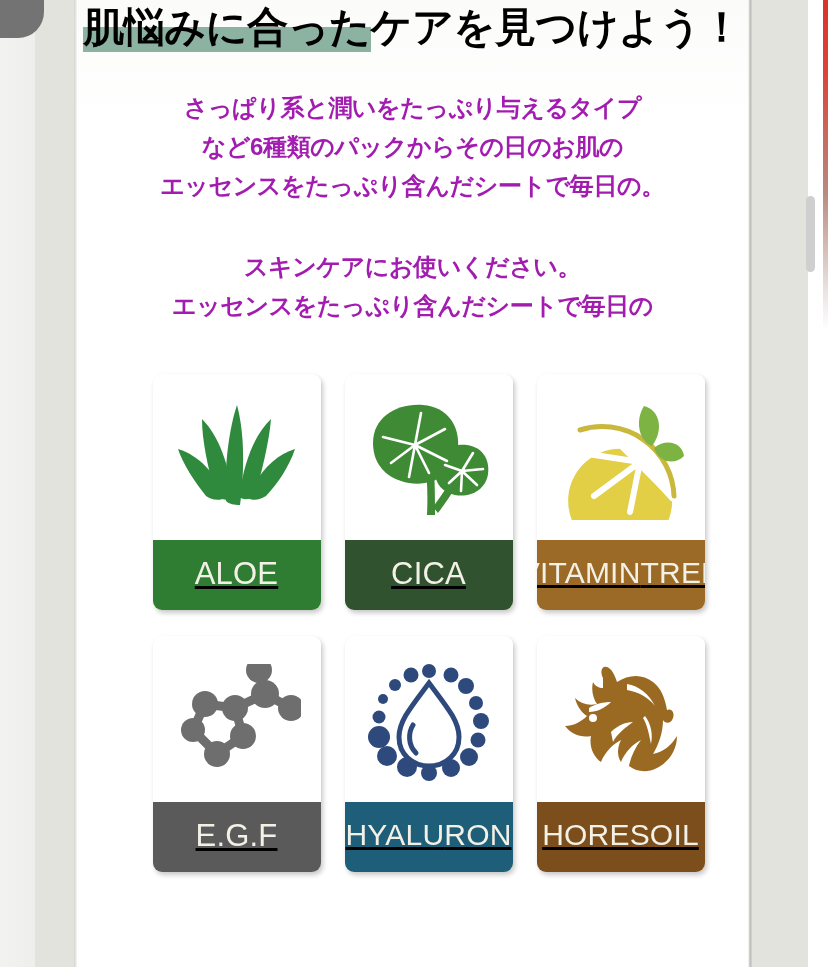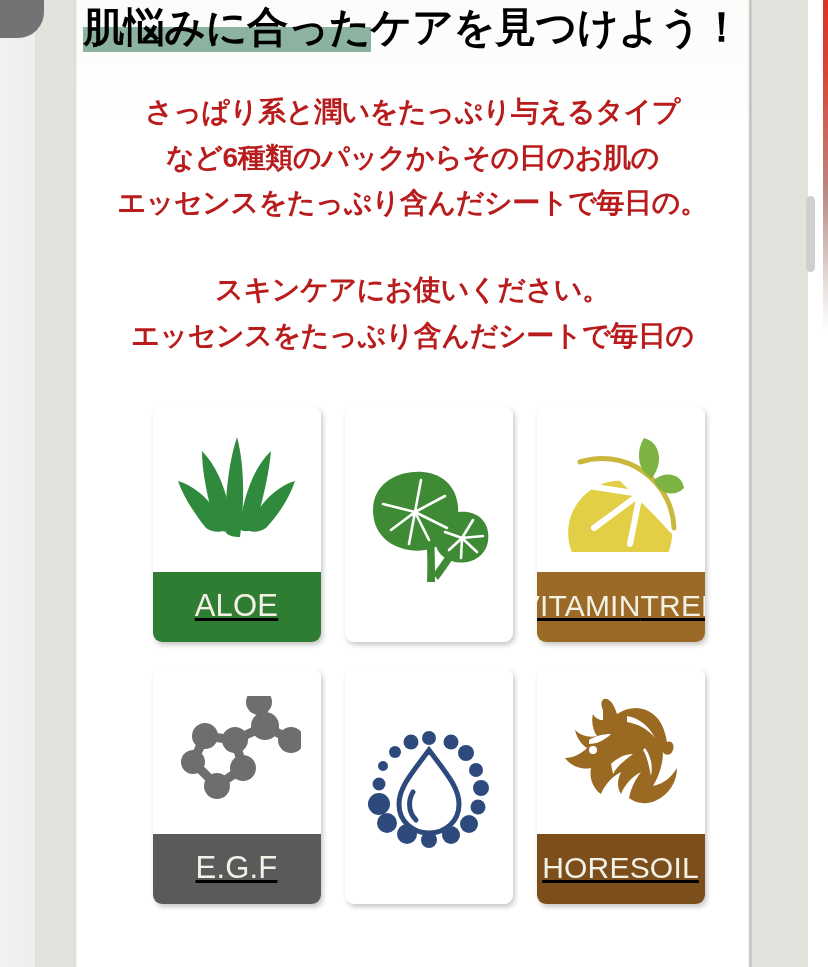--- a/index.html
+++ b/index.html
@@ -124,22 +124,22 @@
     line-height: 1.25;
     white-space: nowrap;
   }
   .heading .hl {
     background: linear-gradient(to top, #8cb3a1 0%, #8cb3a1 52%, rgba(140,179,161,0) 52%);
     padding-bottom: 2px;
   }
 
   .para {
     margin: 0;
-    color: #b91c1c;
-    font-size: 28px;
+    color: #a21caf;
+    font-size: 24px;
     font-weight: 700;
     line-height: 1.62;
     letter-spacing: -0.4px;
   }
   .para-1 { margin-top: 36px; }
   .para-2 { margin-top: 42px; }
   .para span { display: block; white-space: nowrap; }
 
   
   .grid {
@@ -249,20 +249,21 @@
               <path d="M70 72 C70 54 86 44 102 46 C117 48 125 60 123 75 C121 90 106 99 90 96 C77 93 70 85 70 72 Z"></path>
               <path d="M60 62 C62 78 63 94 62 116 L70 116 C70 96 70 80 68 62 Z"></path>
               <path d="M95 66 C88 80 78 94 68 108 L73 114 C85 98 94 84 100 70 Z"></path>
             </g>
             <g stroke="#ffffff" stroke-width="2.6" fill="none" stroke-linecap="round">
               <path d="M50 46 L18 38 M50 46 L26 64 M50 46 L44 78 M50 46 L64 74 M50 46 L82 62 M50 46 L80 30 M50 46 L56 14"></path>
               <path d="M97 72 L80 66 M97 72 L84 84 M97 72 L96 92 M97 72 L112 86 M97 72 L118 70 M97 72 L108 54"></path>
             </g>
           </svg>
         </div>
+        <div class="card-label" style="background:#31522f">CICA</div>
       </div>
 
       <div class="card">
         <div class="card-art">
           <svg width="126" height="120" viewBox="0 0 126 120">
             <g fill="#e2cf46">
               <path d="M88 38 A52 52 0 1 0 88 112 L88 38 Z" transform="rotate(-45 88 75)"></path>
             </g>
             <g stroke="#ffffff" stroke-width="6" fill="none" stroke-linecap="round">
               <path d="M82 62 L30 54 M82 62 L36 96 M82 62 L72 112 M82 62 L114 98"></path>
@@ -323,20 +324,25 @@
               <circle cx="14" cy="74" r="11"></circle>
               <circle cx="113" cy="77" r="7.5"></circle>
               <circle cx="22" cy="93" r="10"></circle>
               <circle cx="104" cy="94" r="9"></circle>
               <circle cx="42" cy="104" r="10"></circle>
               <circle cx="86" cy="105" r="9"></circle>
               <circle cx="64" cy="110" r="8"></circle>
             </g>
           </svg>
         </div>
+        <div class="card-label two-line" style="background:#1f5e79">
+          <span>HYALU</span>
+            <br>
+            <span>RON</span>
+        </div>
       </div>
 
       <div class="card">
         <div class="card-art">
           <svg width="124" height="116" viewBox="0 0 124 116">
             <g fill="#9a6a22">
               <path d="M44 14 C40 6 44 0 50 4 C54 7 56 12 58 18 C70 10 84 10 94 18 C102 24 106 34 108 46 C112 44 116 48 114 54 C112 60 106 60 104 56 C104 68 100 80 94 90 C104 88 112 82 118 72 C118 86 110 98 98 104 C88 109 78 108 70 102 C72 92 76 84 82 76 C74 80 66 88 62 98 C58 92 58 84 62 76 C54 80 46 88 42 98 C34 92 30 82 32 72 C22 74 12 70 6 62 C14 62 22 58 28 52 C22 48 18 42 16 34 C22 40 30 42 38 40 C34 34 32 26 34 18 C36 22 40 24 44 24 Z"></path>
             </g>
             <g fill="#ffffff">
               <path d="M30 44 C36 40 44 38 52 38 C46 44 38 48 30 48 Z"></path>

